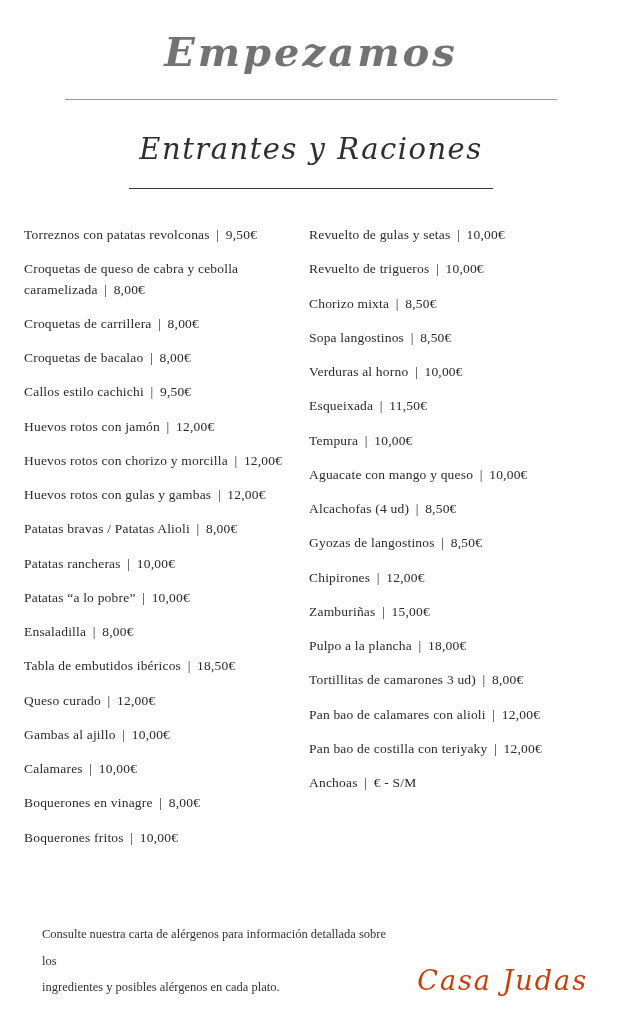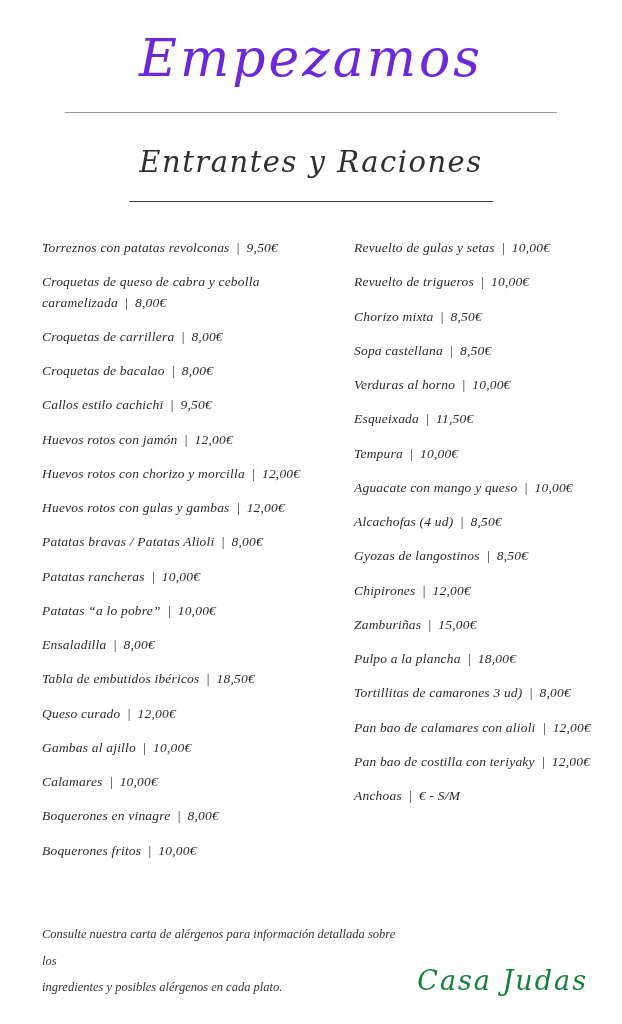--- a/index.html
+++ b/index.html
@@ -13,23 +13,23 @@
     margin: 0 auto;
     background: #fefefe;
     overflow: hidden;
   }
 
   .header { text-align: center; padding-top: 28px; }
 
   .script { font-family: "DejaVu Serif", serif; font-style: italic; }
 
   .title {
-    font-size: 52px;
-    font-weight: 400;
-    color: #6d28d9;
+    font-size: 40px;
+    font-weight: 700;
+    color: #737373;
     letter-spacing: 3px;
   }
 
   .rule {
     width: 492px;
     border-top: 1px solid #9a9a9a;
     margin: 24px auto 0;
   }
 
   .subtitle {
@@ -38,23 +38,22 @@
     font-weight: 400;
     color: #2f2f2f;
     letter-spacing: 1.5px;
     margin-top: 32px;
     padding: 0 10px 22px;
     border-bottom: 1.5px solid #3a3a3a;
   }
 
   .columns {
     display: flex;
-    padding: 36px 24px 0 42px;
-    gap: 32px;
-    font-style: italic;
+    padding: 36px 24px 0 24px;
+    gap: 5px;
   }
 
   .col-left  { flex: 0 0 280px; }
   .col-right { flex: 1; min-width: 0; }
 
   .item {
     font-size: 13.5px;
     line-height: 1.5;
     letter-spacing: 0.2px;
     color: #2b2b2b;
@@ -68,30 +67,29 @@
     left: 42px;
     right: 34px;
     bottom: 24px;
     display: flex;
     justify-content: space-between;
     align-items: flex-end;
     gap: 20px;
   }
 
   .note {
-    font-style: italic;
     font-size: 12.5px;
     line-height: 2.1;
     color: #333333;
     max-width: 400px;
   }
 
   .signature {
     font-size: 27px;
-    color: #15803d;
+    color: #c2410c;
     white-space: nowrap;
     letter-spacing: 2px;
     padding-bottom: 4px;
   }
 </style>
 </head>
 <body>
 
 <div class="page">
 
@@ -121,21 +119,21 @@
       <div class="item"><span>Gambas al ajillo</span> <span class="item-sep">|</span> <span>10,00€</span></div>
       <div class="item"><span>Calamares</span> <span class="item-sep">|</span> <span>10,00€</span></div>
       <div class="item"><span>Boquerones en vinagre</span> <span class="item-sep">|</span> <span>8,00€</span></div>
       <div class="item"><span>Boquerones fritos</span> <span class="item-sep">|</span> <span>10,00€</span></div>
     </section>
 
     <section class="col-right">
       <div class="item"><span>Revuelto de gulas y setas</span> <span class="item-sep">|</span> <span>10,00€</span></div>
       <div class="item"><span>Revuelto de trigueros</span> <span class="item-sep">|</span> <span>10,00€</span></div>
       <div class="item"><span>Chorizo mixta</span> <span class="item-sep">|</span> <span>8,50€</span></div>
-      <div class="item"><span>Sopa castellana</span> <span class="item-sep">|</span> <span>8,50€</span></div>
+      <div class="item"><span>Sopa langostinos</span> <span class="item-sep">|</span> <span>8,50€</span></div>
       <div class="item"><span>Verduras al horno</span> <span class="item-sep">|</span> <span>10,00€</span></div>
       <div class="item"><span>Esqueixada</span> <span class="item-sep">|</span> <span>11,50€</span></div>
       <div class="item"><span>Tempura</span> <span class="item-sep">|</span> <span>10,00€</span></div>
       <div class="item"><span>Aguacate con mango y queso</span> <span class="item-sep">|</span> <span>10,00€</span></div>
       <div class="item"><span>Alcachofas (4 ud)</span> <span class="item-sep">|</span> <span>8,50€</span></div>
       <div class="item"><span>Gyozas de langostinos</span> <span class="item-sep">|</span> <span>8,50€</span></div>
       <div class="item"><span>Chipirones</span> <span class="item-sep">|</span> <span>12,00€</span></div>
       <div class="item"><span>Zamburiñas</span> <span class="item-sep">|</span> <span>15,00€</span></div>
       <div class="item"><span>Pulpo a la plancha</span> <span class="item-sep">|</span> <span>18,00€</span></div>
       <div class="item"><span>Tortillitas de camarones 3 ud)</span> <span class="item-sep">|</span> <span>8,00€</span></div>

